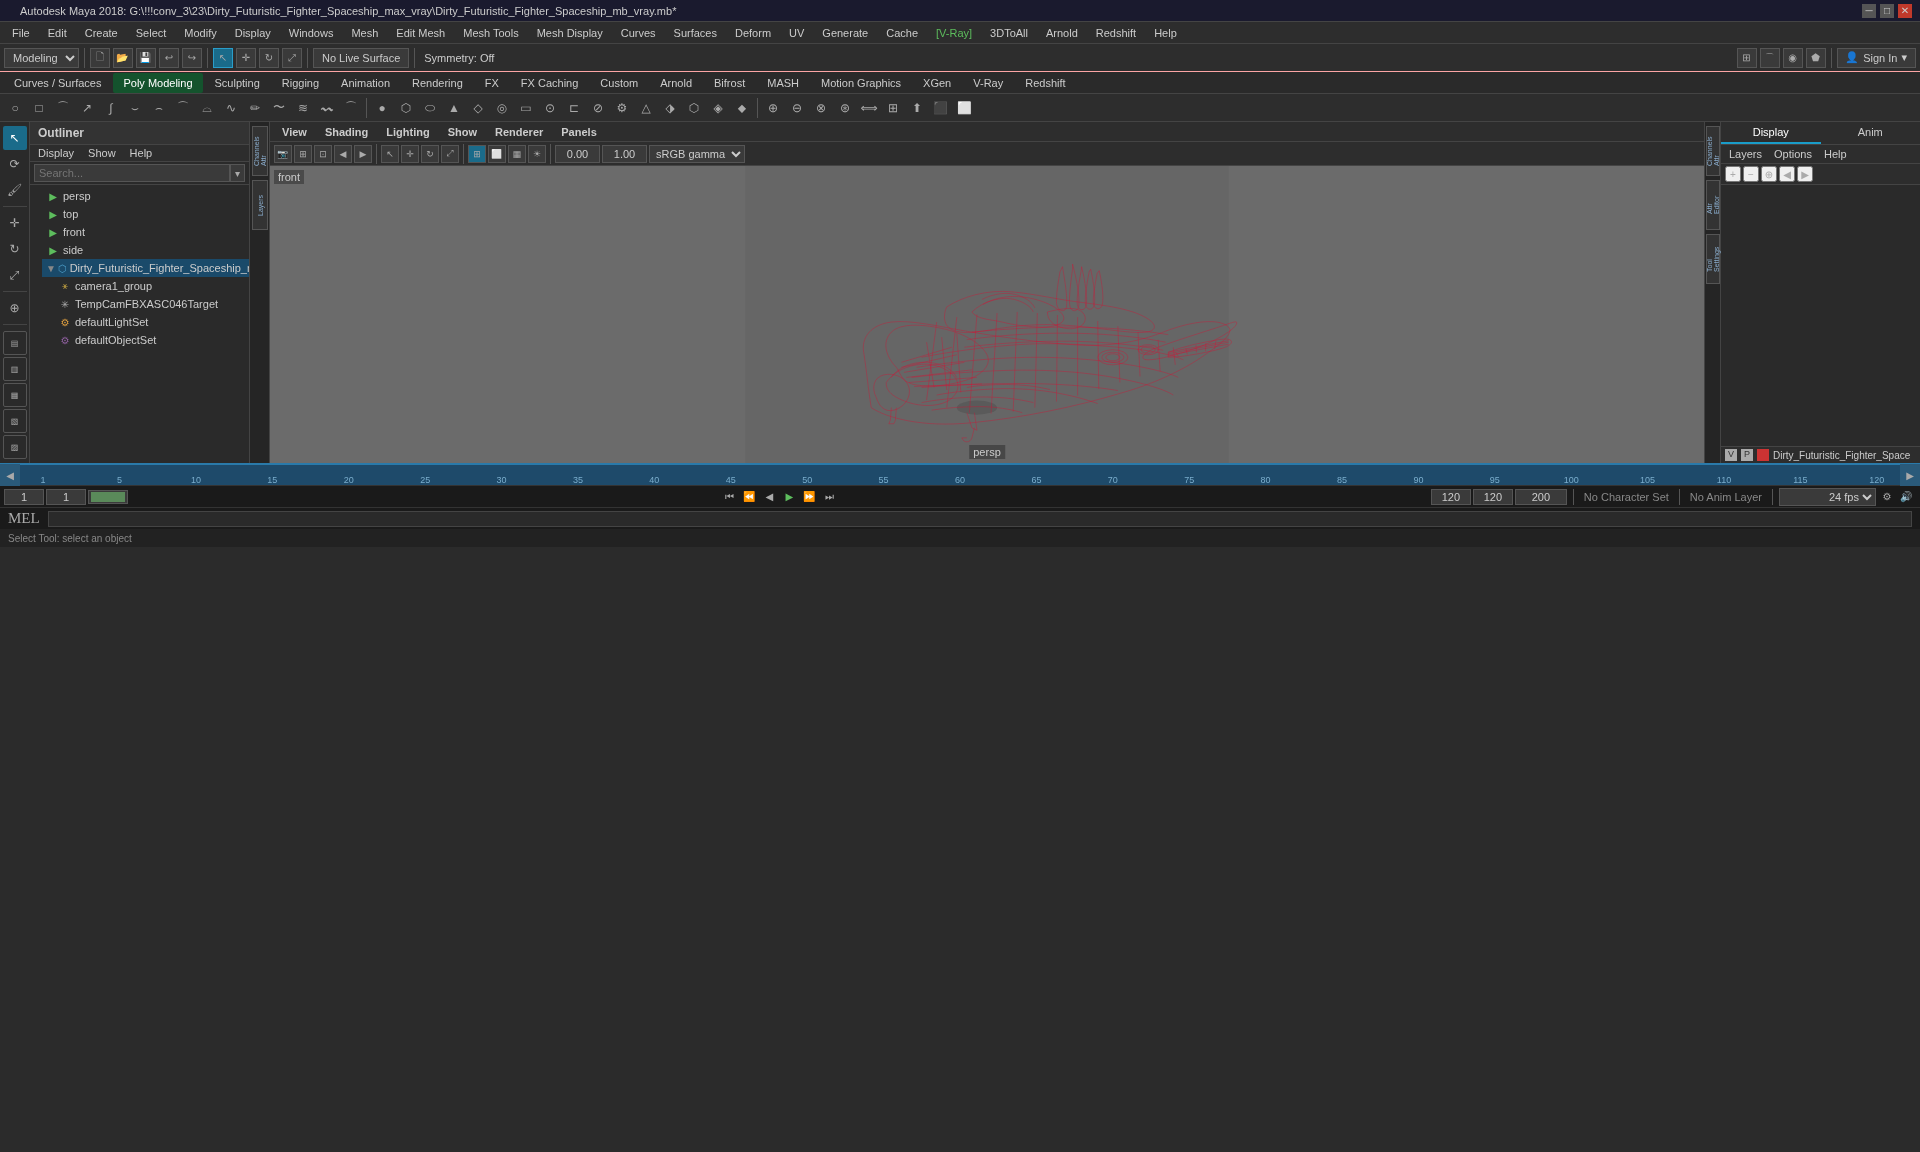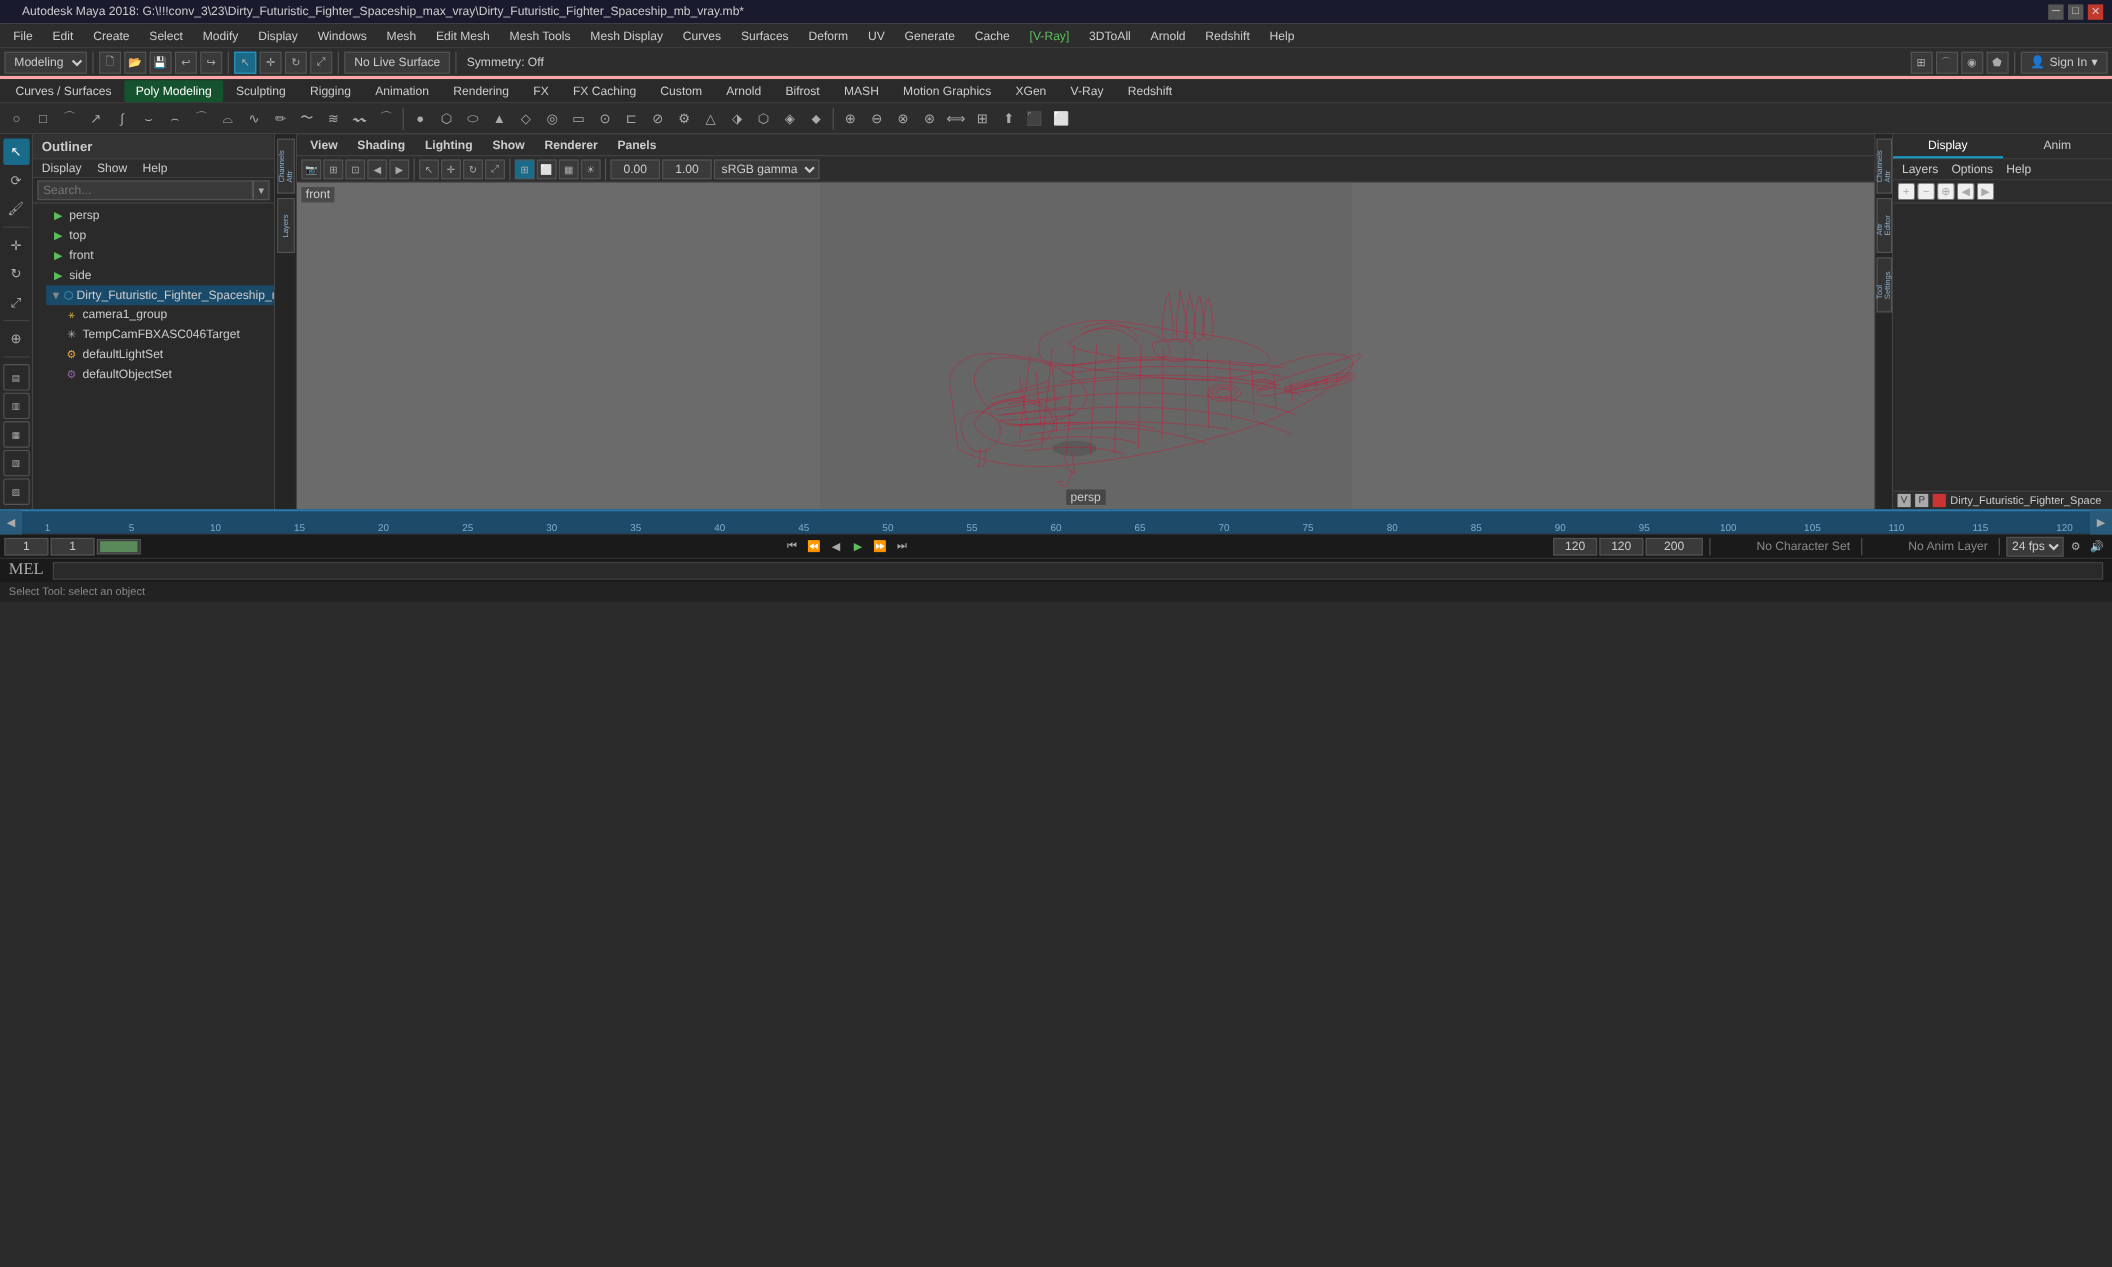--- a/index.html
+++ b/index.html
@@ -65,21 +65,21 @@
     }
 
     
     #toolbar1 {
       width: 100%;
       height: 28px;
       background: #2d2d2d;
       display: flex;
       align-items: center;
       padding: 0 4px;
-      border-bottom: 3px solid #fca5a5;
+      border-bottom: 1px solid #fca5a5;
       gap: 3px;
     }
     .toolbar-dropdown {
       background: #3a3a3a;
       border: 1px solid #555;
       color: #ccc;
       font-size: 11px;
       padding: 2px 4px;
       height: 20px;
       cursor: pointer;
@@ -584,28 +584,29 @@
     .pb-btn.play { color: #5dbd5d; }
     .pb-num {
       background: #3a3a3a;
       border: 1px solid #555;
       color: #ccc;
       font-size: 11px;
       width: 40px;
       height: 16px;
       text-align: center;
     }
-    .pb-label { color: #888; font-size: 11px; padding: 0 4px; margin-left: 32px; }
+    .pb-label { color: #888; font-size: 11px; padding: 0 4px; }
 
     .fps-dropdown {
       background: #3a3a3a;
       border: 1px solid #555;
       color: #ccc;
       font-size: 11px;
       height: 18px;
+      padding-left: 45px;
     }
   </style>
 </head>
 <body>
 
 <div id="title-bar">
   <span id="title-text">Autodesk Maya 2018: G:\!!!conv_3\23\Dirty_Futuristic_Fighter_Spaceship_max_vray\Dirty_Futuristic_Fighter_Spaceship_mb_vray.mb*</span>
   <div id="window-controls">
     <button class="win-btn">─</button>
     <button class="win-btn">□</button>

